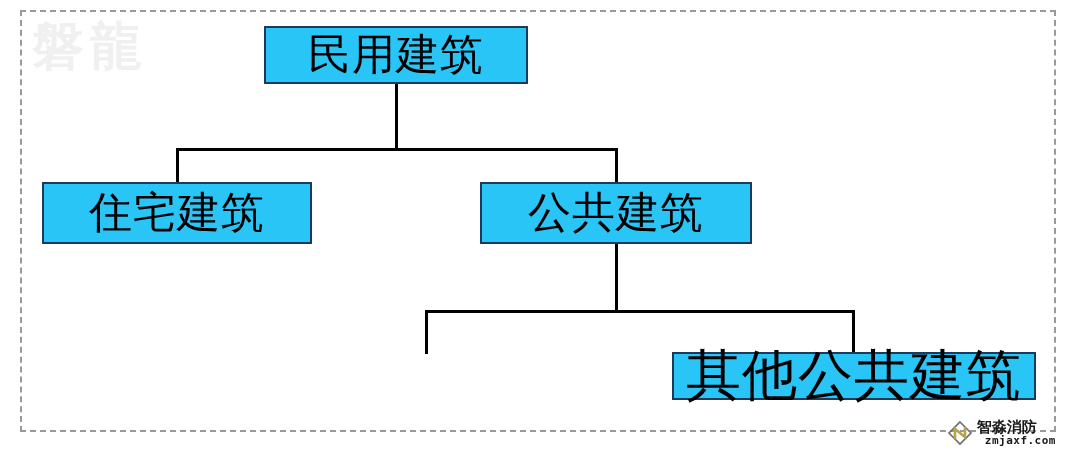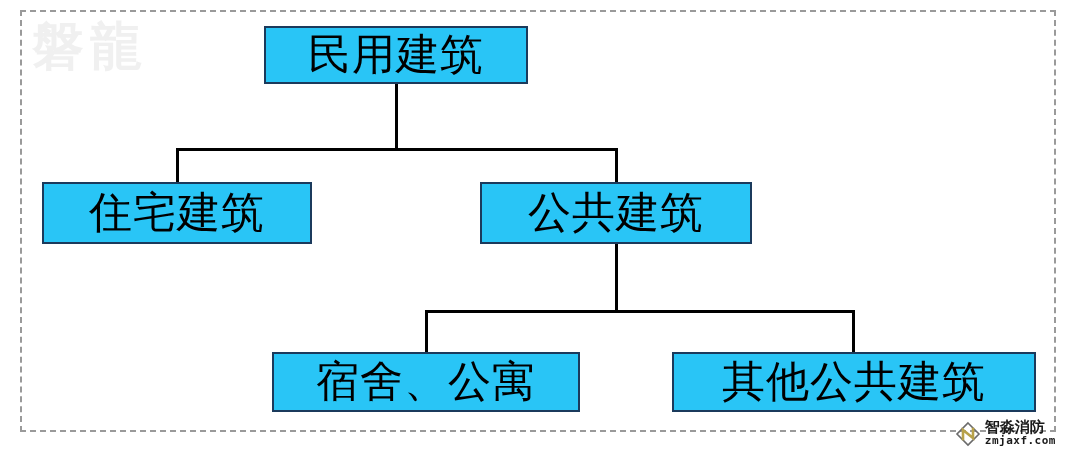--- a/index.html
+++ b/index.html
@@ -70,21 +70,21 @@
     font-family: "DejaVu Sans", "Liberation Sans", sans-serif;
     font-weight: 400;
     white-space: nowrap;
     letter-spacing: 1px;
     text-align: right;
   }
   .node-root   { left: 264px; top: 26px;  width: 264px; height: 58px; font-size: 43px; }
   .node-l2a    { left: 42px;  top: 182px; width: 270px; height: 62px; font-size: 43px; }
   .node-l2b    { left: 480px; top: 182px; width: 272px; height: 62px; font-size: 43px; }
   .node-l3a    { left: 272px; top: 352px; width: 308px; height: 60px; font-size: 43px; }
-  .node-l3b    { left: 672px; top: 352px; width: 364px; height: 60px; font-size: 43px; }
+  .node-l3b    { left: 672px; top: 352px; width: 364px; height: 48px; font-size: 55px; }
 
   
   .ln {
     position: absolute;
     background: #000000;
   }
   .ln-v { width: 3px; }
   .ln-h { height: 3px; }
 
   
@@ -98,21 +98,21 @@
   .c-l3-rail    { left: 425px; top: 310px; width: 430px; }
   .c-l3-left    { left: 425px; top: 310px; height: 44px; }
   .c-l3-right   { left: 852px; top: 310px; height: 44px; }
 
   
   .wm-site {
     position: absolute;
     right: 24px;
     bottom: 6px;
     display: flex;
-    align-items: flex-end;
+    align-items: flex-start;
     gap: 4px;
     user-select: none;
   }
   .wm-site .logo {
     width: 26px;
     height: 26px;
     flex: 0 0 26px;
     position: relative;
   }
   .wm-site .logo svg { display: block; }
@@ -127,20 +127,21 @@
     font-weight: 700;
     color: #1a1a1a;
     letter-spacing: 0px;
   }
   .wm-site .en {
     font-family: "DejaVu Sans Mono", "Liberation Mono", monospace;
     font-size: 11px;
     font-weight: 700;
     color: #1a1a1a;
     letter-spacing: 0.5px;
+    margin-left: 8px;
   }
 </style>
 </head>
 <body>
 
 <div id="canvas">
 
   <div class="frame"></div>
 
   <div class="wm-brand">磐龍</div>
@@ -155,21 +156,20 @@
   <div class="ln ln-h c-l3-rail"></div>
   <div class="ln ln-v c-l3-left"></div>
   <div class="ln ln-v c-l3-right"></div>
 
   <div class="node node-root">民用建筑</div>
 
   <div class="node node-l2b">公共建筑</div>
 
   <div class="node node-l2a">住宅建筑</div>
 
-  <div class="node node-l3a">宿舍、公寓</div>
 
   <div class="node node-l3b">其他公共建筑</div>
 
   <div class="wm-site">
     <span class="logo">
       <svg width="26" height="26" viewBox="0 0 26 26" aria-hidden="true">
         <polygon points="13,2 24,13 13,24 2,13" fill="none" stroke="#6b6b6b" stroke-width="1.6"></polygon>
         <path d="M8 18 L8 9 L18 17 L18 8" fill="none" stroke="#b8a24a" stroke-width="2.6" stroke-linecap="square"></path>
       </svg>
     </span>

